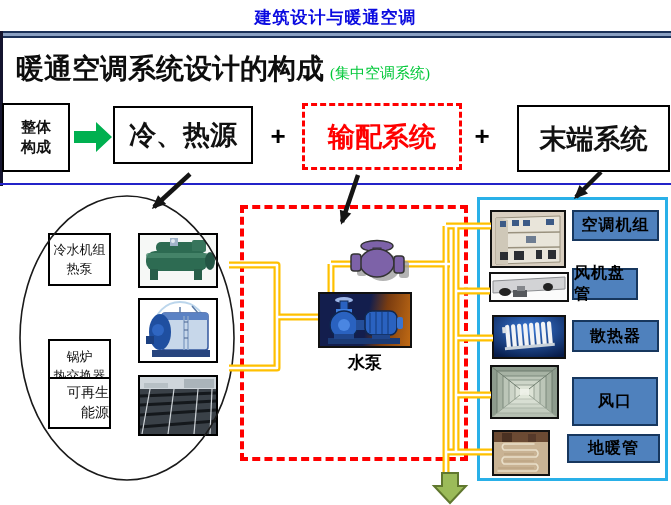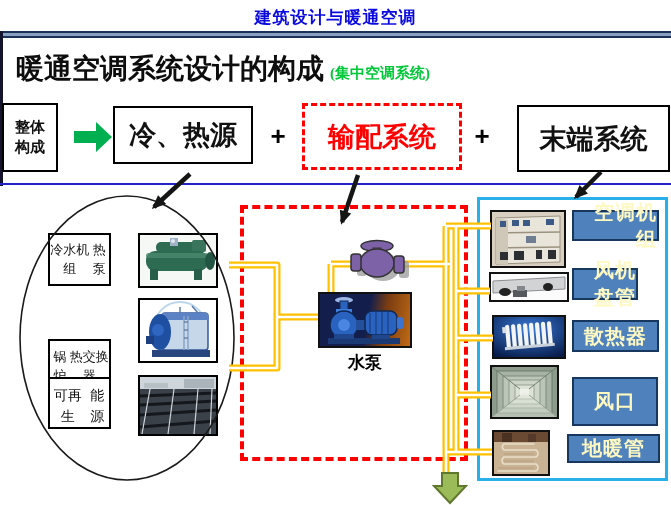--- a/index.html
+++ b/index.html
@@ -8,56 +8,56 @@
   .abs{position:absolute;}
   
   .hdr-title{top:6px;left:0;width:100%;text-align:center;font-size:17px;font-weight:bold;
              color:#0a0ae0;letter-spacing:1px;}
   .hdr-band{top:31px;left:0;width:100%;height:7px;
             background:linear-gradient(#1b3158 0 2px,#8aa0c2 2px 5px,#1b3158 5px 7px);}
   .left-rule{left:0;top:31px;width:3px;height:155px;background:#14142e;}
   
   .page-title{left:16px;top:50px;font-family:"Liberation Serif",serif;font-weight:bold;
               font-size:28px;color:#0d0d0d;white-space:nowrap;}
-  .page-sub{font-size:15px;color:#00c838;font-weight:bold;margin-left:6px;}
+  .page-sub{font-size:15px;color:#00c838;font-weight:normal;margin-left:6px;}
   
   .fbox{border:2px solid #000;background:#fff;display:flex;align-items:center;
         justify-content:center;text-align:center;font-family:"Liberation Serif",serif;
         font-weight:bold;color:#111;box-sizing:border-box;}
-  .overall{left:2px;top:103px;width:56px;height:69px;font-size:15px;line-height:1.3;
+  .overall{left:2px;top:103px;width:68px;height:69px;font-size:15px;line-height:1.3;
            flex-direction:column;font-family:Liberation Serif, serif;}
   .srcbox{left:113px;top:106px;width:140px;height:58px;font-size:27px;}
   .trbox{left:302px;top:103px;width:160px;height:67px;font-size:27px;color:#f00;
          border:3px dashed #f00;}
   .termbox{left:517px;top:105px;width:153px;height:67px;font-size:27px;}
   .plus{top:103px;width:30px;height:66px;display:flex;align-items:center;justify-content:center;
         font-size:26px;font-weight:bold;color:#000;}
   .plus1{left:263px;} .plus2{left:467px;}
   .flow-arrow{left:74px;top:120px;}
   .blue-rule{left:0;top:183px;width:671px;height:2px;background:#2323c8;}
   
-  .sbox{border:2px solid #000;background:#fff;display:flex;
+  .sbox{border:2px solid #000;background:#fff;display:flex;flex-direction:column;
         align-items:center;justify-content:center;text-align:center;
         font-family:"Liberation Serif",serif;font-size:13px;color:#111;line-height:1.45;
         box-sizing:border-box;}
   .simg{border:2px solid #000;box-sizing:border-box;overflow:hidden;background:#fff;}
   
   .red-big{left:240px;top:205px;width:228px;height:256px;border:4px dashed #f00;
            box-sizing:border-box;}
   .pump-img{left:318px;top:292px;width:94px;height:56px;border:2px solid #111;
             box-sizing:border-box;background:linear-gradient(100deg,#131e4d 0 52%,#7a3c10 70%,#c06a14 100%);}
   .pump-label{left:310px;top:351px;width:110px;text-align:center;font-size:17px;
               font-weight:bold;color:#000;font-family:"Liberation Serif",serif;}
   
   .rpanel{left:477px;top:197px;width:191px;height:284px;border:3px solid #29b0e8;
           background:#fff;box-sizing:border-box;}
   .rimg{border:2px solid #111;box-sizing:border-box;overflow:hidden;background:#fff;}
-  .rlabel{background:#4f81bd;border:2px solid #17375e;color:#fef9c3;display:flex;
-          align-items:center;justify-content:center;font-weight:bold;font-size:20px;
-          font-family:"Liberation Serif",serif;box-sizing:border-box;letter-spacing:1px;text-align:right;}
+  .rlabel{background:#4f81bd;border:2px solid #17375e;color:#000000;display:flex;
+          align-items:center;justify-content:center;font-weight:bold;font-size:16px;
+          font-family:"Liberation Serif",serif;box-sizing:border-box;letter-spacing:1px;}
   .overlay{left:0;top:0;pointer-events:none;}
 </style>
 </head>
 <body>
 
 <div id="slide">
 
   <div class="abs hdr-title">建筑设计与暖通空调</div>
   <div class="abs hdr-band"></div>
   <div class="abs left-rule"></div>

